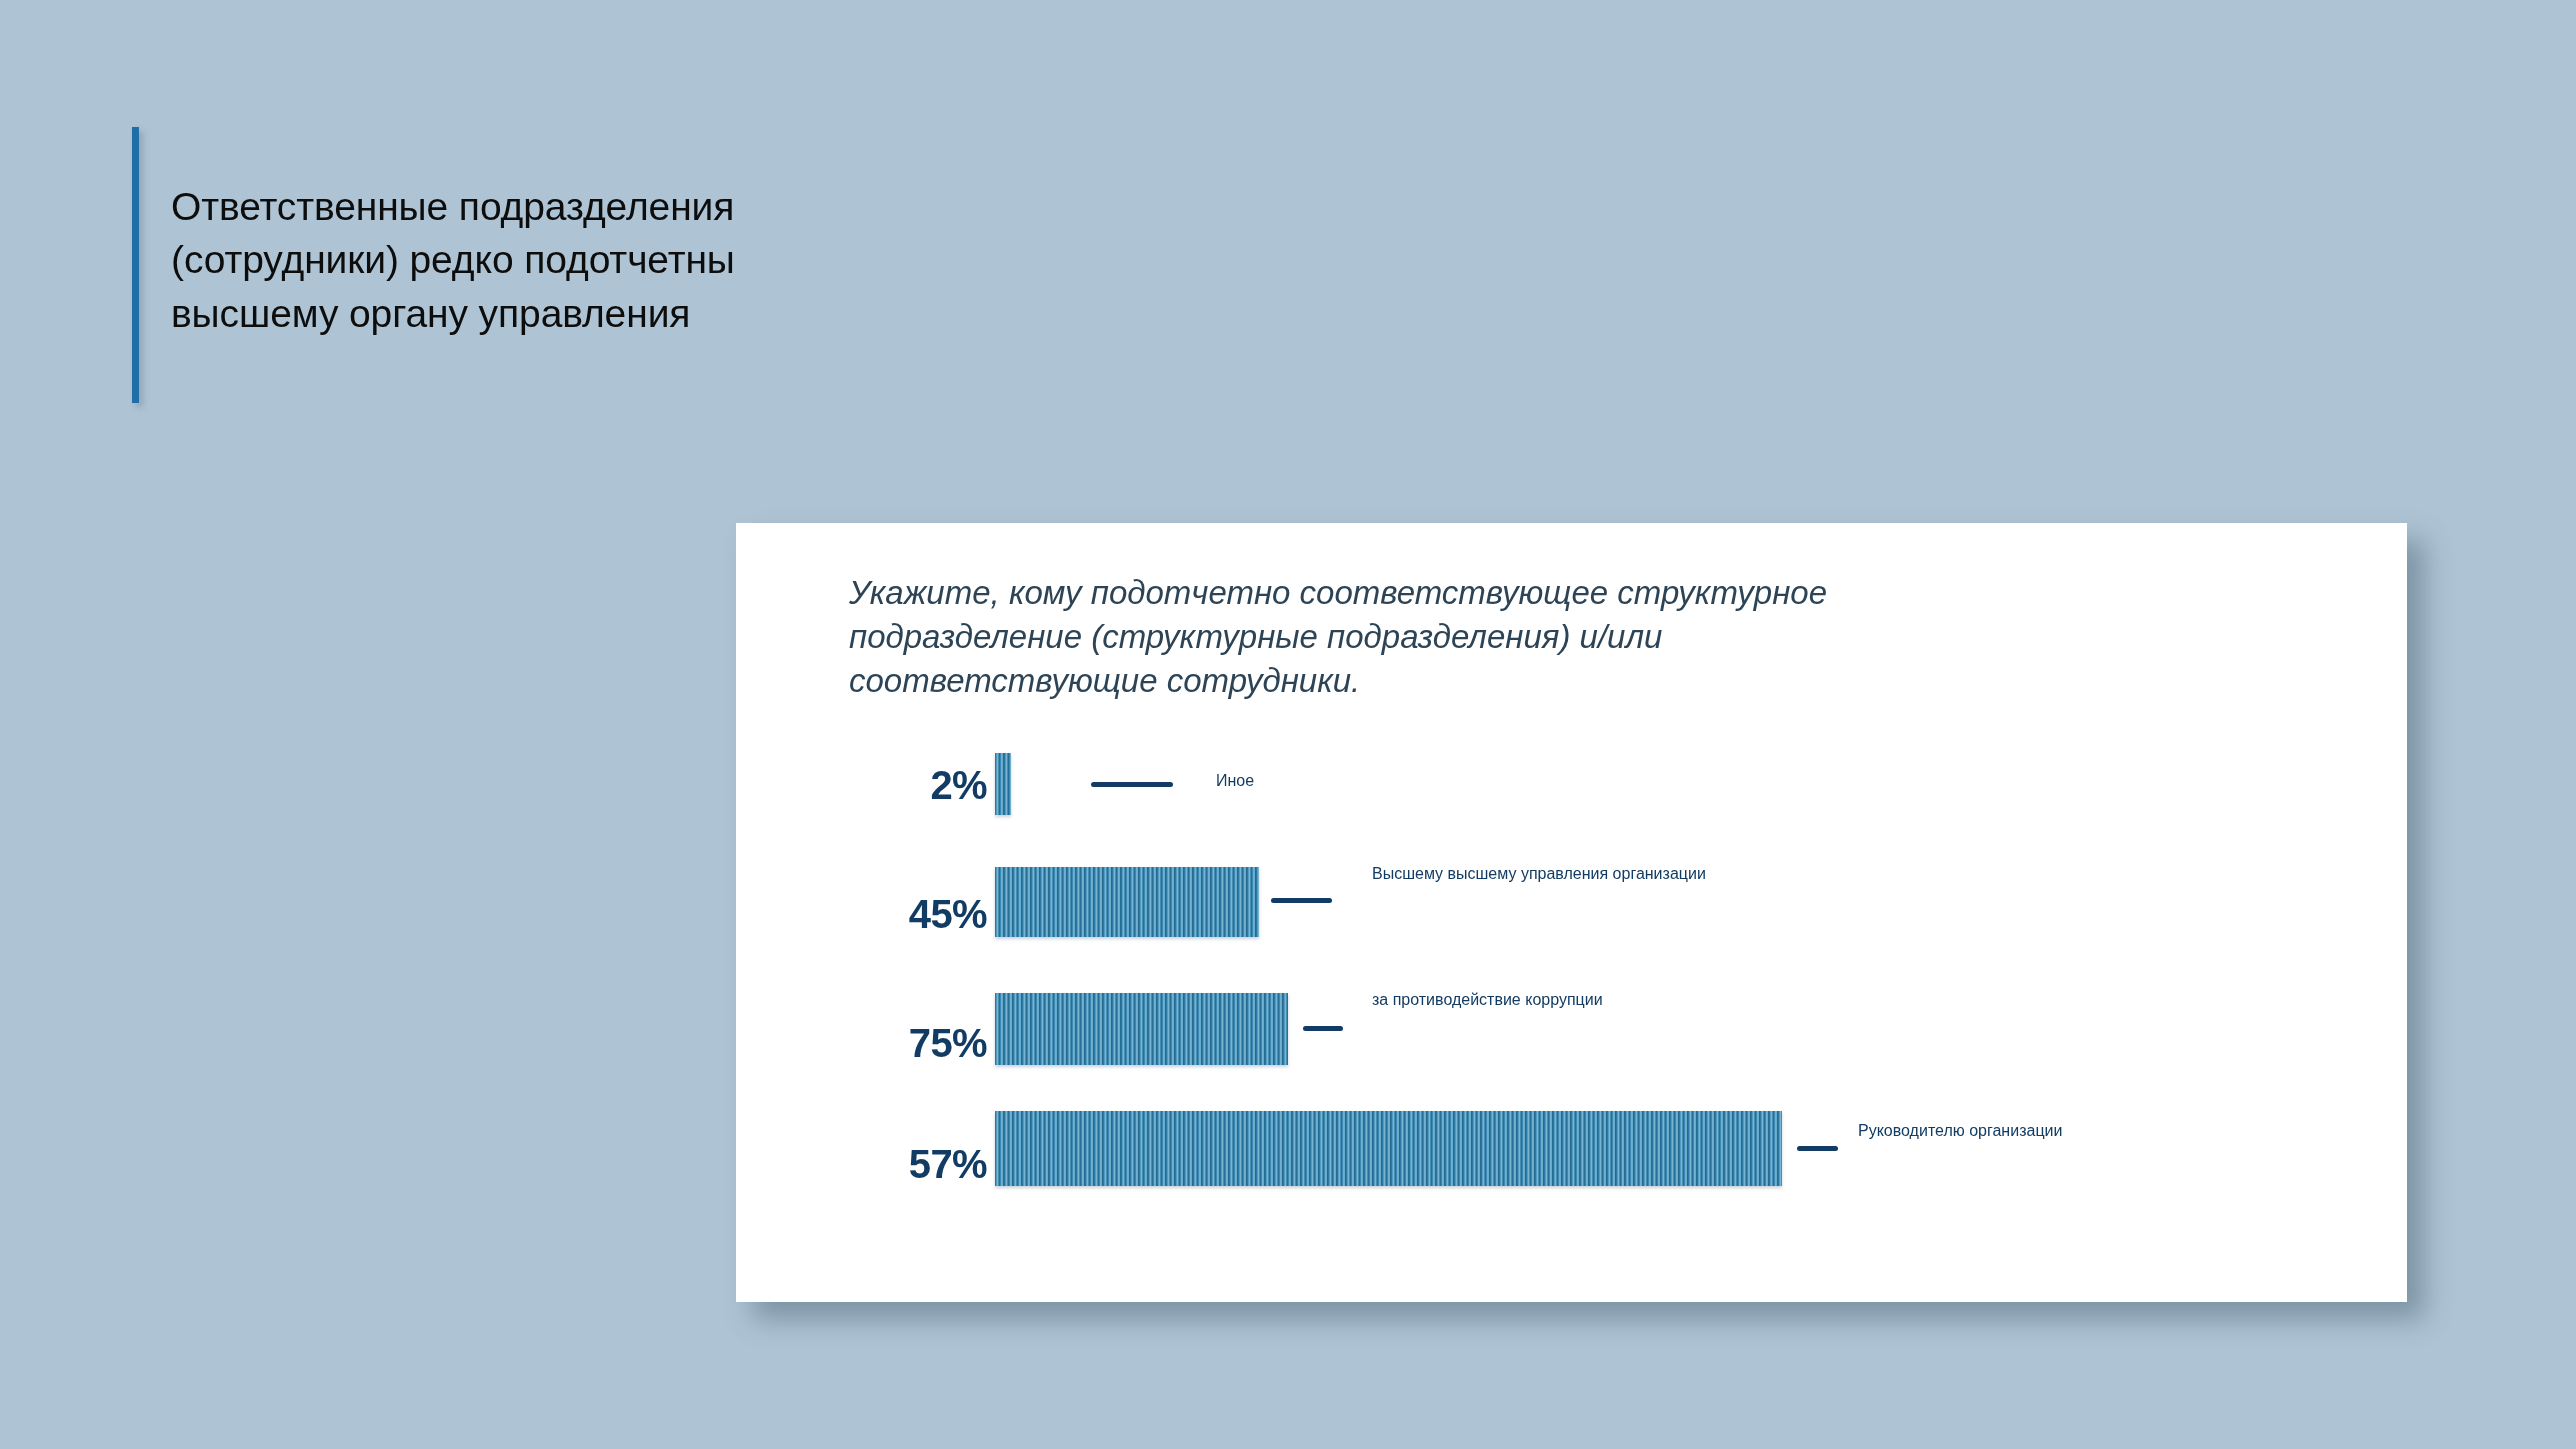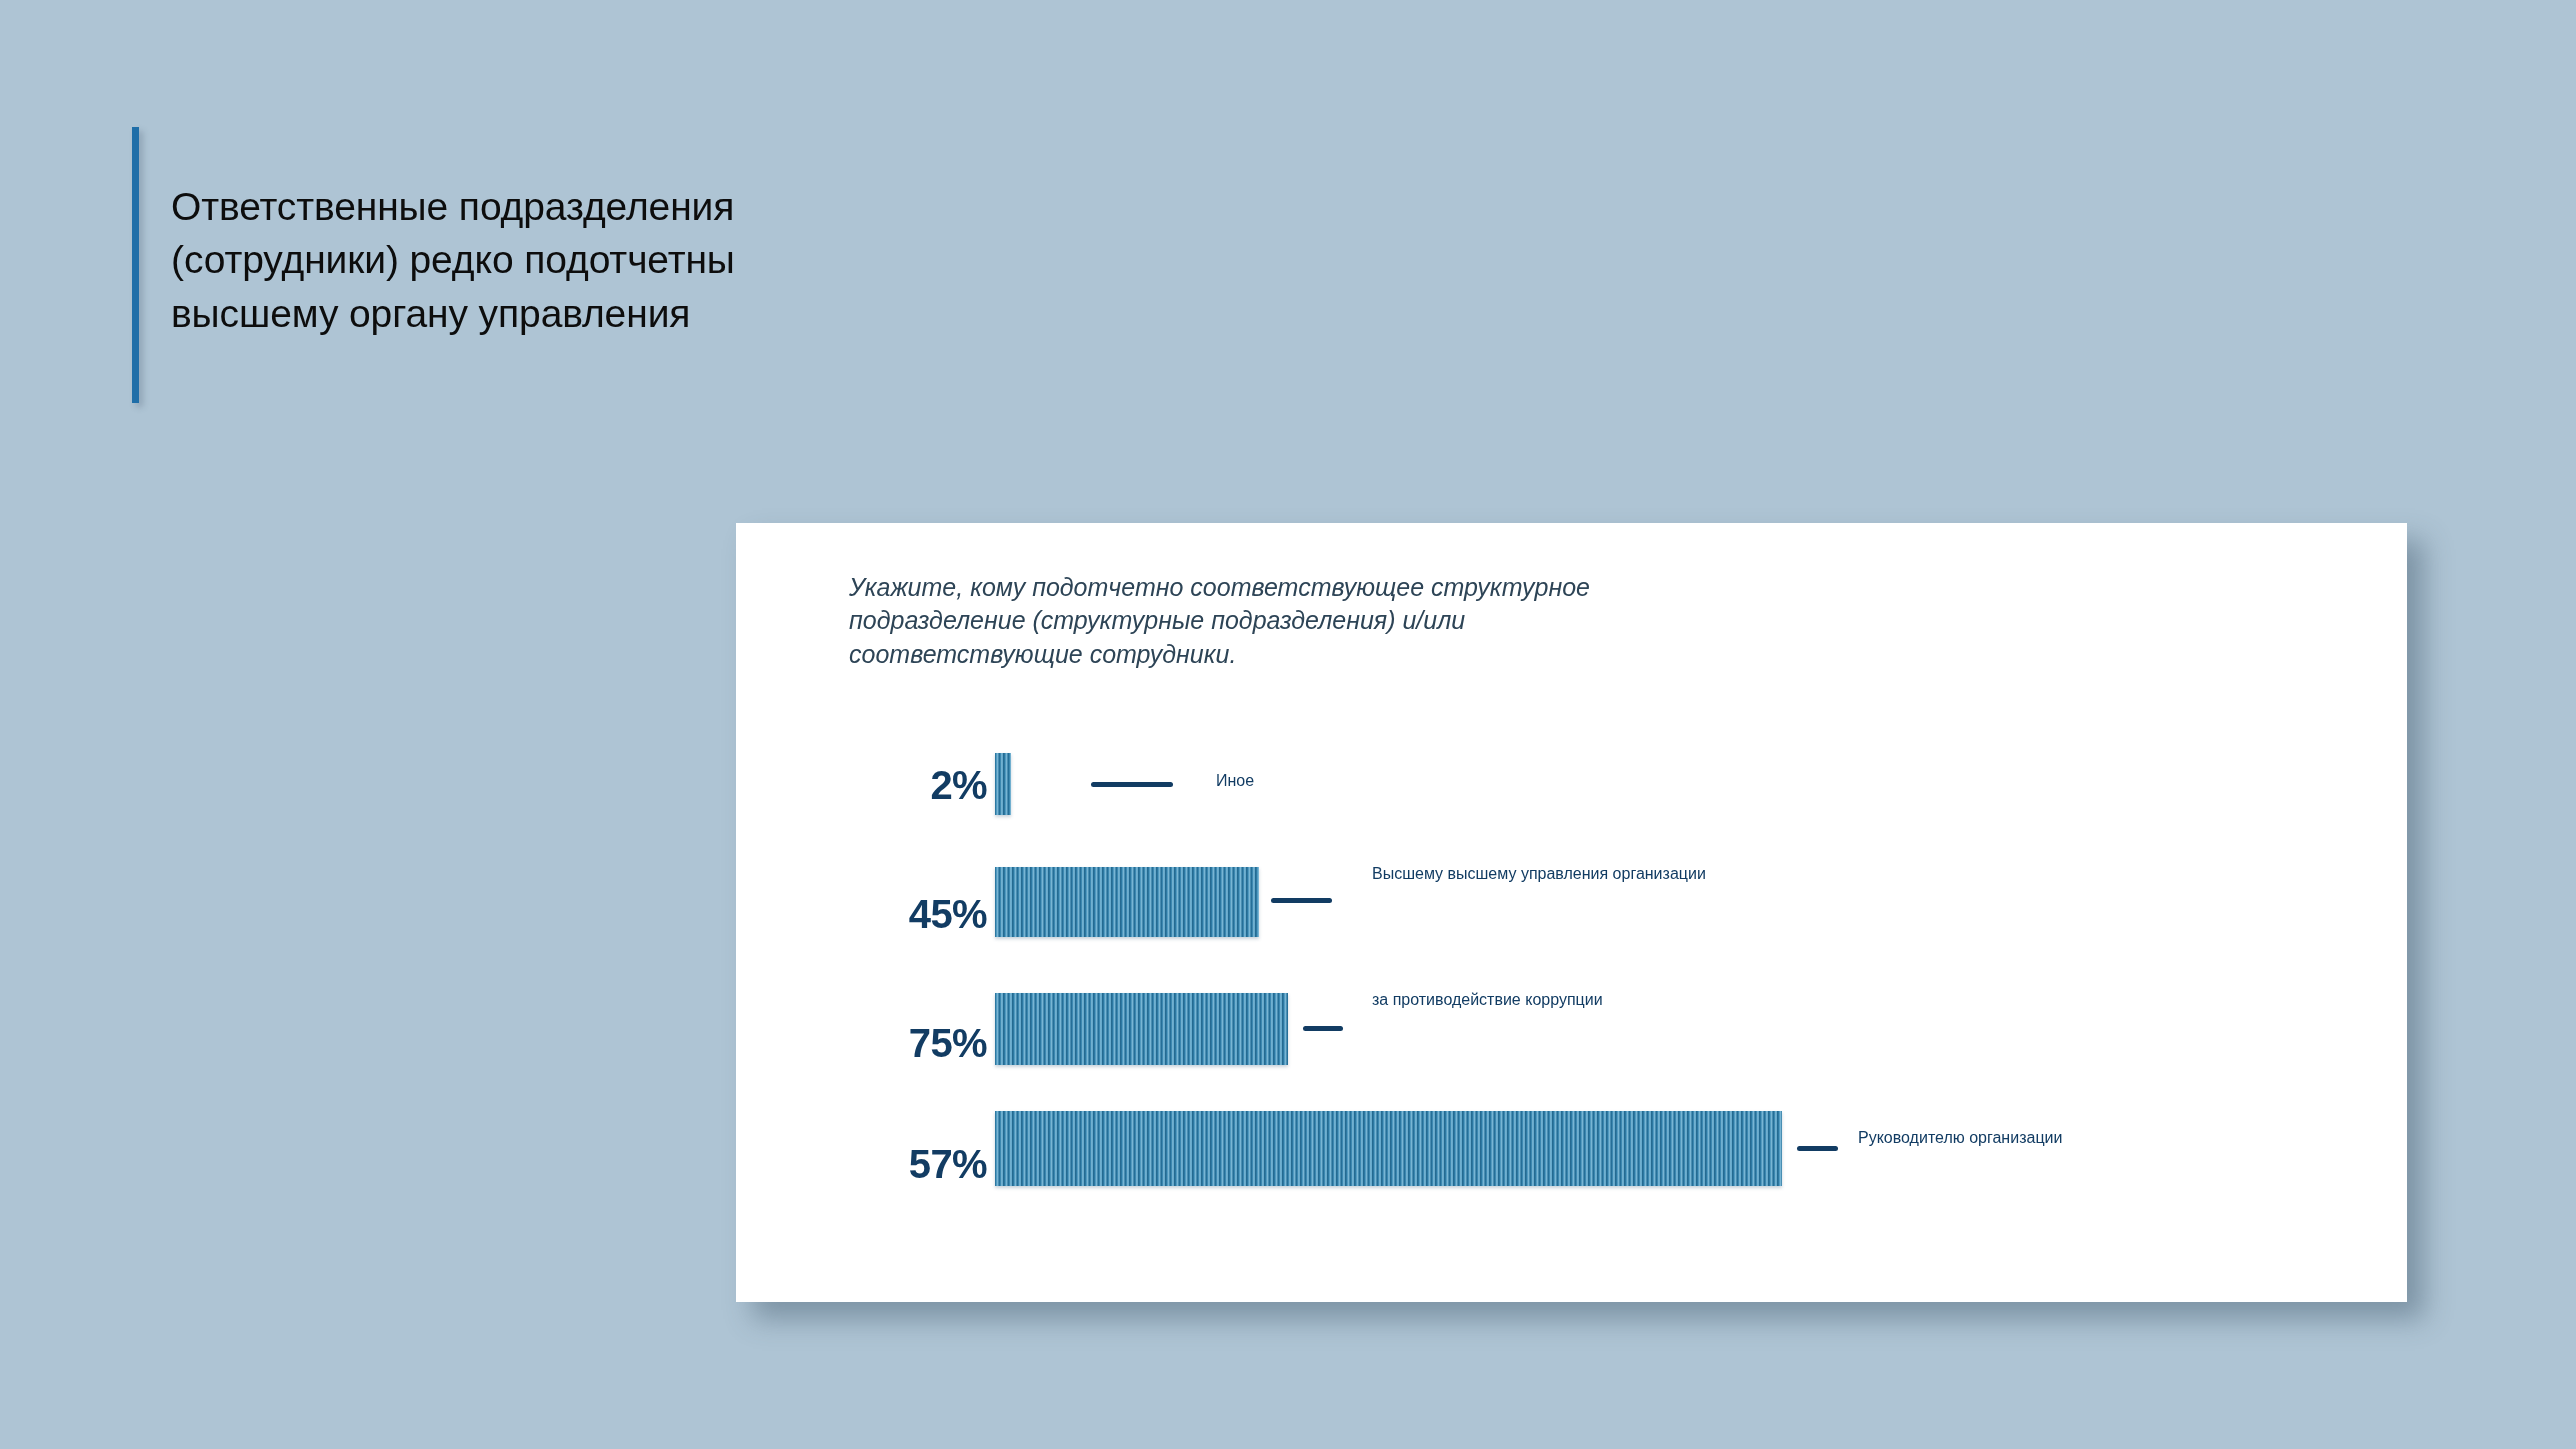--- a/index.html
+++ b/index.html
@@ -53,21 +53,21 @@
     background: #ffffff;
     box-shadow: 16.7px 16.7px 26px rgba(58, 80, 100, 0.42);
   }
 
   .chart-title {
     position: absolute;
     left: 113px;
     top: 48px;
     width: 1346px;
     font-style: italic;
-    font-size: 25px;
+    font-size: 33px;
     line-height: 1.33;
     color: #2d4456;
     font-weight: 400;
   }
   .chart-title .cline { display: block; }
 
   
   .rows {
     position: absolute;
     left: 0;
@@ -141,21 +141,21 @@
   .row-2 .pct        { top: 32px; }
   .row-2 .bar-wrap   { top: 3.9px; }
   .row-2 .bar        { width: 293px; height: 72px; }
   .row-2 .connector  { left: 567px; top: 37px; width: 40px; }
   .row-2 .legend     { left: 636px; top: 0px; }
 
   .row-3 .pct        { top: 31px; }
   .row-3 .bar-wrap   { top: 0px; }
   .row-3 .bar        { width: 787px; height: 75px; }
   .row-3 .connector  { left: 1061px; top: 35px; width: 41px; }
-  .row-3 .legend     { left: 1122px; top: 16px; }
+  .row-3 .legend     { left: 1122px; top: 9px; }
 </style>
 </head>
 <body>
 
 <div class="title-block">
   <div class="title-accent"></div>
   <div class="title-text">
     <span class="tline">Ответственные подразделения</span>
     <span class="tline">(сотрудники) редко подотчетны</span>
     <span class="tline">высшему органу управления</span>

